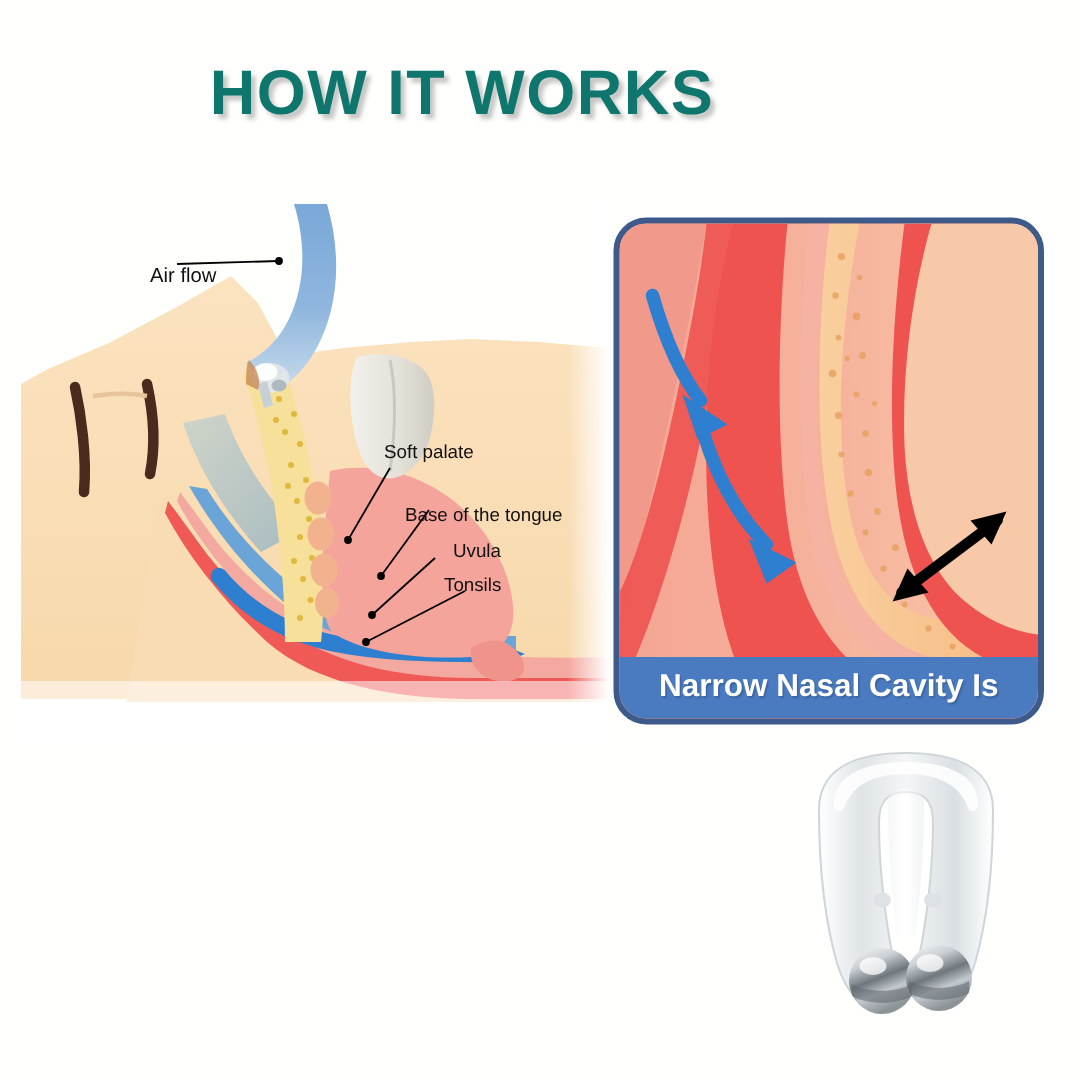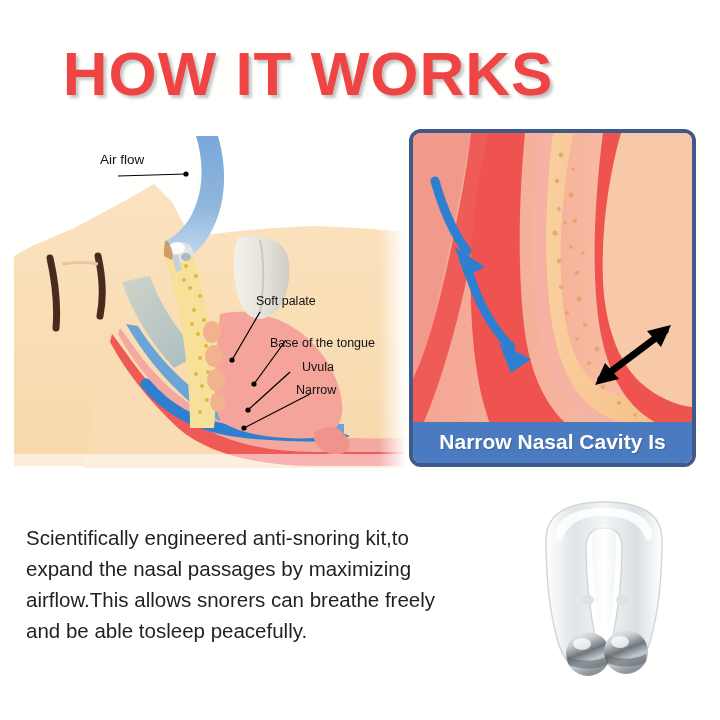--- a/index.html
+++ b/index.html
@@ -9,49 +9,49 @@
     font-family:"Liberation Sans", sans-serif;
     overflow:hidden;
     position:relative;
   }
   #page{position:relative;width:720px;height:720px;}
 
   
   .title{
     position:absolute;left:0;top:38px;width:616px;
     text-align:center;
-    font-size:62px;
+    font-size:42px;
     font-weight:700;
     letter-spacing:1px;
-    color:#ef4444;
+    color:#0f766e;
     text-shadow:3px 3px 3px rgba(150,150,150,0.55);
     white-space:nowrap;
   }
 
   
   .left-illo{position:absolute;left:14px;top:136px;width:392px;height:360px;}
   .illo-svg{position:absolute;left:0;top:0;}
   .lbl{
     position:absolute;
     font-size:12.5px;
     color:#111;
     white-space:nowrap;
     font-family:"Liberation Sans", sans-serif;
   }
-  .lbl-airflow{left:100px;top:152px;font-size:13.5px;}
+  .lbl-airflow{left:100px;top:176px;font-size:13.5px;}
   .lbl-soft{left:246px;top:294px;margin-left:10px;}
   .lbl-base{left:270px;top:336px;}
   .lbl-uvula{left:274px;top:360px;margin-left:28px;}
   .lbl-tonsils{left:296px;top:383px;}
 
   
   .right-panel{
-    position:absolute;left:409px;top:129px;width:287px;height:338px;
+    position:absolute;left:409px;top:145px;width:287px;height:338px;
     border:4px solid #3d5a8a;
-    border-radius:12px;
+    border-radius:22px;
     overflow:hidden;
     background:#f3a18b;
     box-sizing:border-box;
   }
   .panel-art{position:absolute;left:0;top:0;}
   .panel-caption{
     position:absolute;left:0;bottom:0;width:100%;
     background:#4a7ac0;
     color:#ffffff;
     font-size:21px;
@@ -206,21 +206,21 @@
 
       <rect x="0" y="318" width="392" height="42" fill="#ffffff" opacity="0.55"></rect>
     </svg>
 
   </div>
 
   <span class="lbl lbl-airflow">Air flow</span>
   <span class="lbl lbl-soft">Soft palate</span>
   <span class="lbl lbl-base">Base of  the tongue</span>
   <span class="lbl lbl-uvula">Uvula</span>
-  <span class="lbl lbl-tonsils">Narrow</span>
+  <span class="lbl lbl-tonsils">Tonsils</span>
 
   <div class="right-panel">
     <svg class="panel-art" width="279" height="330" viewBox="0 0 279 330">
       <defs>
         <linearGradient id="pnkBg" x1="0" y1="0" x2="1" y2="0">
           <stop offset="0%" stop-color="#f4a593"></stop>
           <stop offset="55%" stop-color="#f6b49d"></stop>
           <stop offset="100%" stop-color="#f8c9a8"></stop>
         </linearGradient>
         <linearGradient id="cartG" x1="0" y1="0" x2="1" y2="0">
@@ -294,26 +294,20 @@
       </g>
       <path d="M42,114 L72,134 L52,144 Z" fill="#2f7fd0"></path>
       <path d="M86,210 L118,226 L98,240 Z" fill="#2f7fd0"></path>
     </svg>
 
     <div class="panel-caption">
       <div>Narrow Nasal Cavity Is</div>
     </div>
   </div>
 
-  <div class="body-text">
-    <div>Scientifically engineered anti-snoring kit,to</div>
-    <div>expand the nasal passages by maximizing</div>
-    <div>airflow.This allows snorers can breathe freely</div>
-    <div>and be able tosleep peacefully.</div>
-  </div>
 
   <div class="product">
     <svg width="210" height="200" viewBox="0 0 210 200">
       <defs>
         <linearGradient id="silG" x1="0" y1="0" x2="1" y2="0">
           <stop offset="0%" stop-color="#ffffff"></stop>
           <stop offset="25%" stop-color="#dfe4e7"></stop>
           <stop offset="50%" stop-color="#f4f6f7"></stop>
           <stop offset="78%" stop-color="#d9dfe3"></stop>
           <stop offset="100%" stop-color="#ffffff"></stop>

